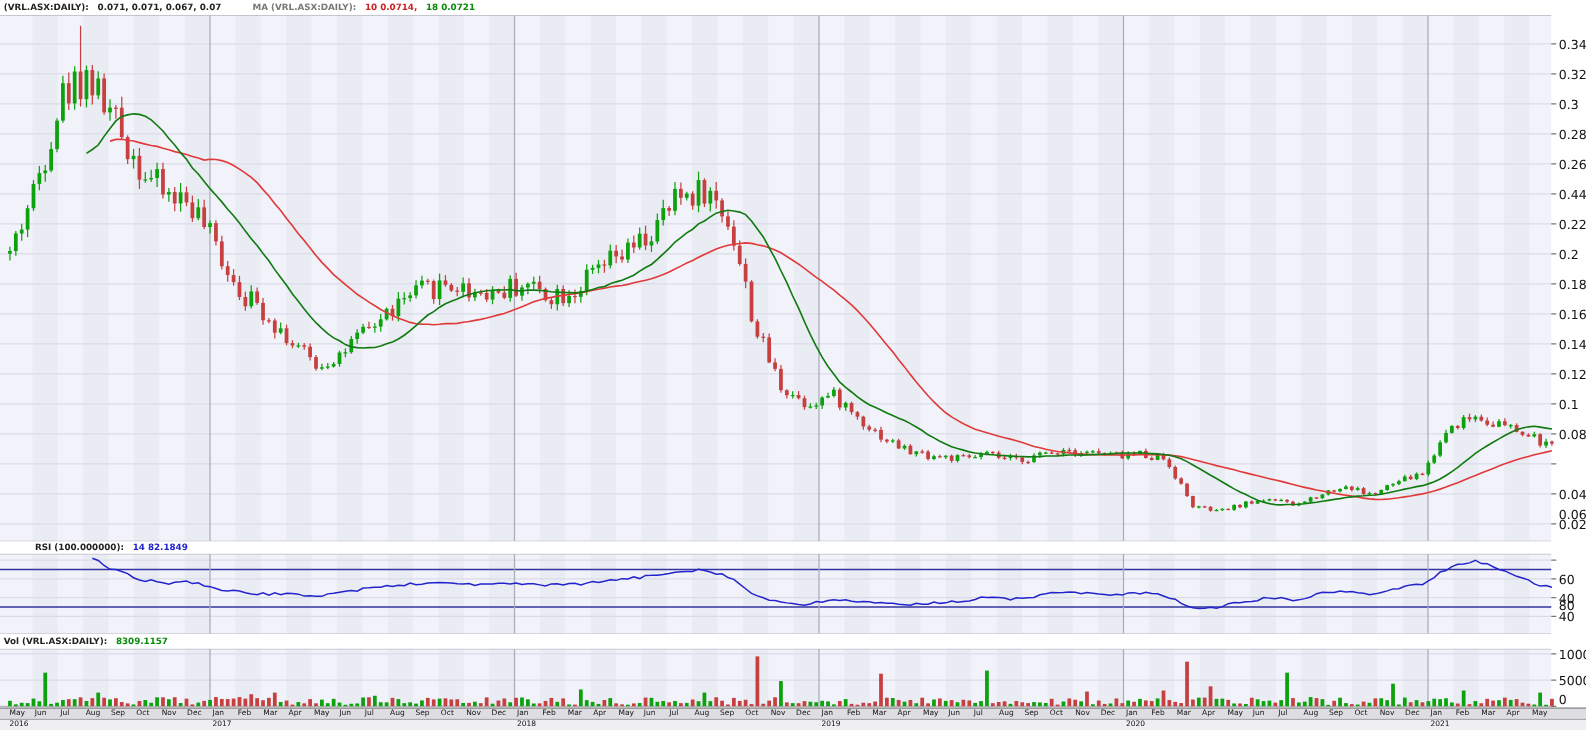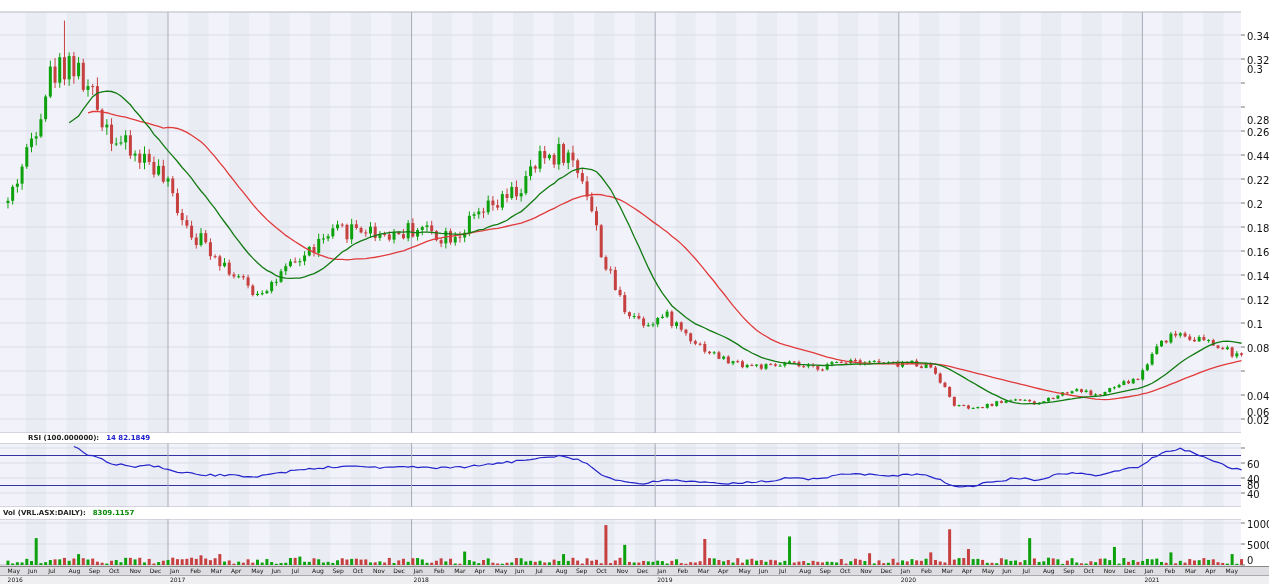--- a/index.html
+++ b/index.html
@@ -17,20 +17,27 @@
   .axis-label{position:absolute;z-index:3;font-size:10px;font-weight:normal;color:#111;line-height:1;}
   .month-label{position:absolute;z-index:3;font-size:6px;color:#111;line-height:1;}
   .year-label{position:absolute;z-index:3;font-size:6px;color:#111;line-height:1;}
   .xaxis-band{position:absolute;left:0;width:1269px;z-index:2;}
 </style>
 </head>
 <body>
 
 <div id="app">
 
+  <div class="strip" id="legend-main" style="top:0;height:12px;">
+    <span class="t-dark">(VRL.ASX:DAILY):</span>
+    <span class="t-dark">0.071, 0.071, 0.067, 0.07</span>
+    <span class="t-gray" style="margin-left:18px;">MA (VRL.ASX:DAILY):</span>
+    <span class="t-red">10 0.0714,</span>
+    <span class="t-green">18 0.0721</span>
+  </div>
 
   <div class="strip" id="legend-rsi" style="top:433px;height:10px;padding-left:28px;">
     <span class="t-dark">RSI (100.000000):</span>
     <span class="t-blue">14 82.1849</span>
   </div>
 
   <div class="strip" id="legend-vol" style="top:507px;height:12px;">
     <span class="t-dark">Vol (VRL.ASX:DAILY):</span>
     <span class="t-green">8309.1157</span>
   </div>
@@ -1054,22 +1061,22 @@
       <line x1="168" y1="566" x2="168" y2="584" stroke="#8a8a92" stroke-width="1"></line>
       <line x1="411.6" y1="566" x2="411.6" y2="584" stroke="#8a8a92" stroke-width="1"></line>
       <line x1="655.2" y1="566" x2="655.2" y2="584" stroke="#8a8a92" stroke-width="1"></line>
       <line x1="898.8000000000001" y1="566" x2="898.8000000000001" y2="584" stroke="#8a8a92" stroke-width="1"></line>
       <line x1="1142.3999999999999" y1="566" x2="1142.3999999999999" y2="584" stroke="#8a8a92" stroke-width="1"></line>
     </svg>
 
   <div id="labels">
       <span class="axis-label" style="left: 1247px; top: 32px;">0.34</span>
       <span class="axis-label" style="left: 1247px; top: 56px;">0.32</span>
-      <span class="axis-label" style="left: 1247px; top: 65px;">0.3</span>
-      <span class="axis-label" style="left: 1247px; top: 116px;">0.28</span>
+      <span class="axis-label" style="left: 1247px; top: 80px;">0.3</span>
+      <span class="axis-label" style="left: 1247px; top: 104px;">0.28</span>
       <span class="axis-label" style="left: 1247px; top: 128px;">0.26</span>
       <span class="axis-label" style="left: 1247px; top: 152px;">0.44</span>
       <span class="axis-label" style="left: 1247px; top: 176px;">0.22</span>
       <span class="axis-label" style="left: 1247px; top: 200px;">0.2</span>
       <span class="axis-label" style="left: 1247px; top: 224px;">0.18</span>
       <span class="axis-label" style="left: 1247px; top: 248px;">0.16</span>
       <span class="axis-label" style="left: 1247px; top: 272px;">0.14</span>
       <span class="axis-label" style="left: 1247px; top: 296px;">0.12</span>
       <span class="axis-label" style="left: 1247px; top: 320px;">0.1</span>
       <span class="axis-label" style="left: 1247px; top: 344px;">0.08</span>

